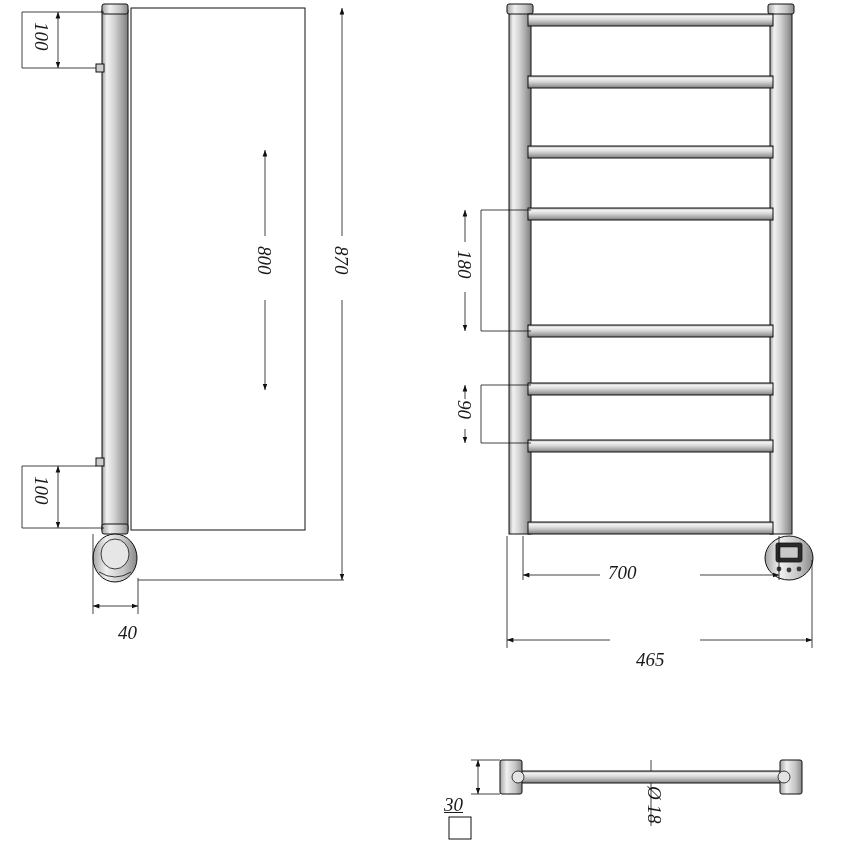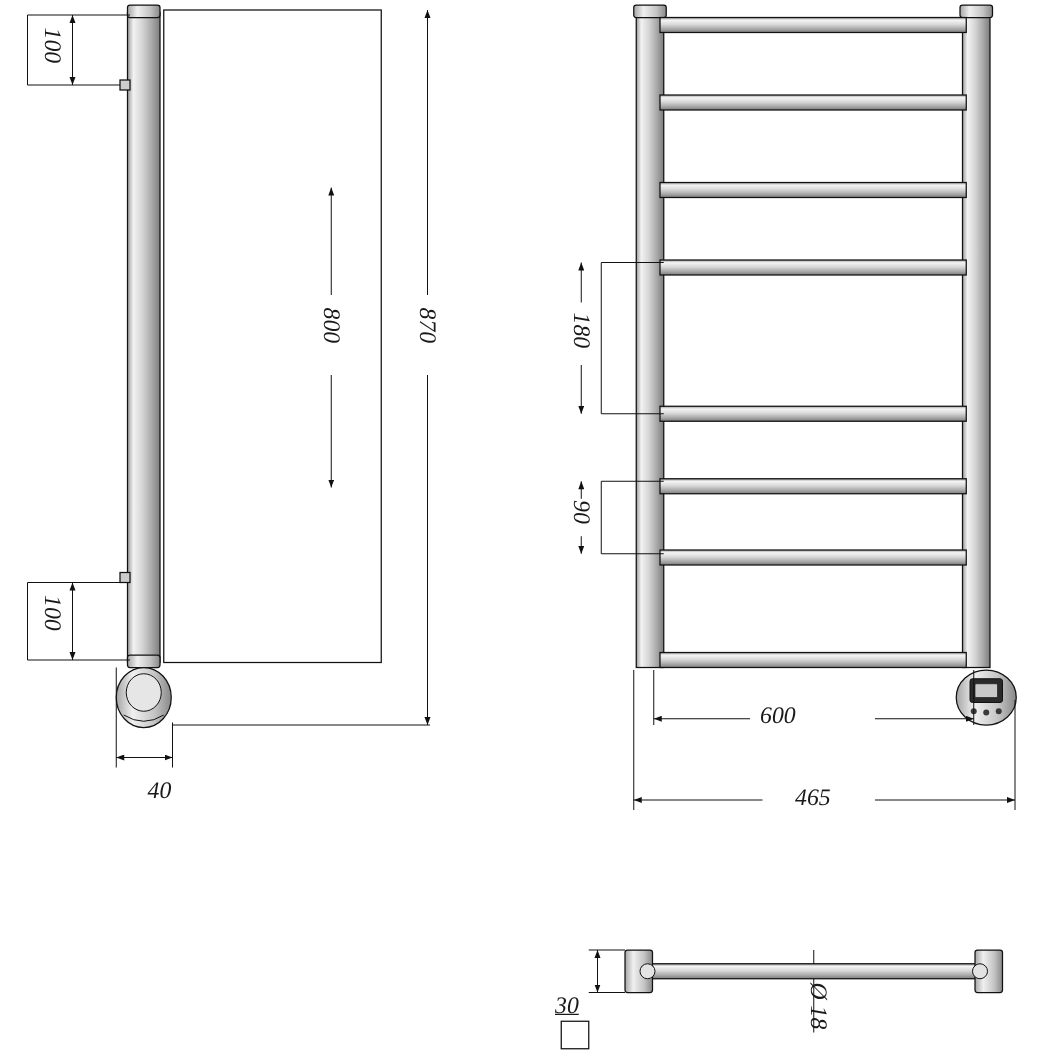--- a/index.html
+++ b/index.html
@@ -160,21 +160,21 @@
   <div style="position:absolute;left:253px;top:246px;" class="dimtext rot">800</div>
 
   <div style="position:absolute;left:330px;top:246px;" class="dimtext rot">870</div>
 
   <div style="position:absolute;left:118px;top:622px;" class="dimtext">40</div>
 
   <div style="position:absolute;left:453px;top:250px;" class="dimtext rot">180</div>
 
   <div style="position:absolute;left:453px;top:400px;" class="dimtext rot">90</div>
 
-  <div style="position:absolute;left:608px;top:562px;" class="dimtext">600</div>
+  <div style="position:absolute;left:608px;top:562px;" class="dimtext">700</div>
 
-  <div style="position:absolute;left:636px;top:628px;" class="dimtext">465</div>
+  <div style="position:absolute;left:636px;top:649px;" class="dimtext">465</div>
 
   <div style="position:absolute;left:444px;top:794px;text-decoration:underline;" class="dimtext">30</div>
 
   <div style="position:absolute;left:643px;top:786px;" class="dimtext rot">Ø 18</div>
 
 </div>
 
 </body></html>

